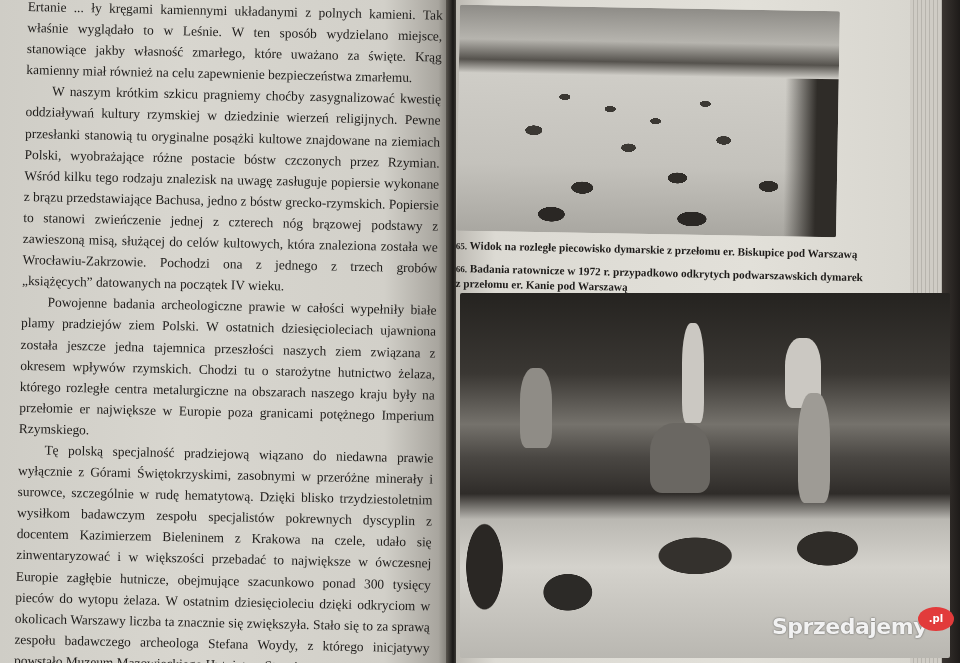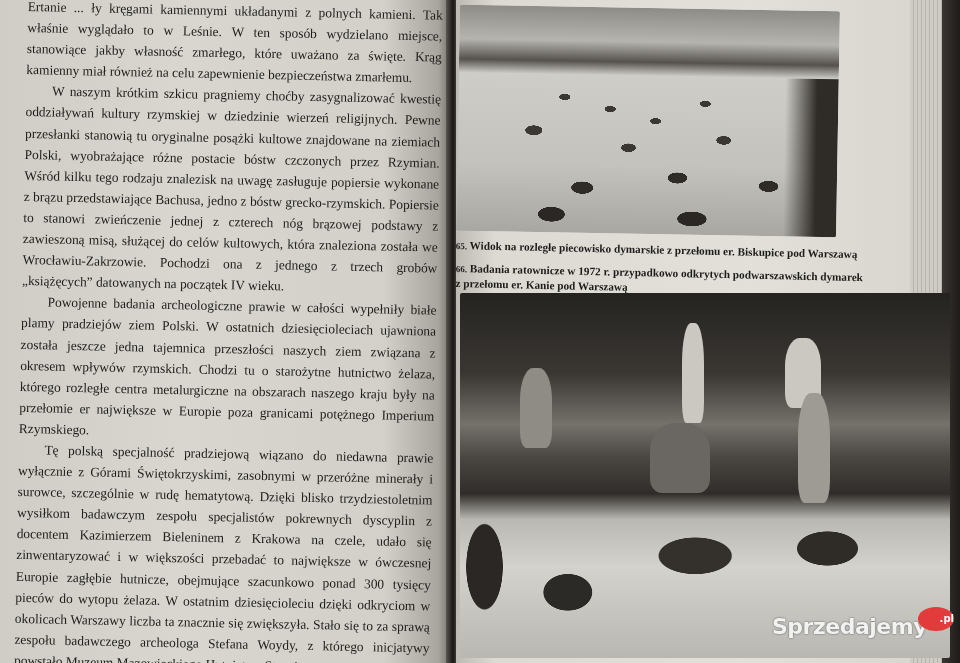--- a/index.html
+++ b/index.html
@@ -83,21 +83,21 @@
   .watermark {
     position:absolute; left:772px; top:614px;
     font-family:"DejaVu Sans","Liberation Sans",sans-serif;
     font-weight:bold; font-size:22px; color:#f2f2f2;
     text-shadow:0 0 2px rgba(0,0,0,0.6); letter-spacing:-0.5px;
   }
   .watermark-badge {
     position:absolute; left:918px; top:607px; width:36px; height:24px;
     border-radius:50%; background:#e23b3b; color:#fff;
     font-family:"DejaVu Sans","Liberation Sans",sans-serif;
-    font-size:10px; font-weight:bold; text-align:right; line-height:24px;
+    font-size:10px; font-weight:bold; text-align:center; line-height:24px;
   }
 </style>
 </head>
 <body>
 
 <div class="left-page">
   <div class="text-col">
     <p>Ertanie ... ły kręgami kamiennymi układanymi z polnych kamieni. Tak właśnie wyglądało to w Leśnie. W ten sposób wydzielano miejsce, stanowiące jakby własność zmarłego, które uważano za święte. Krąg kamienny miał również na celu zapewnienie bezpieczeństwa zmarłemu.</p>
     <p class="indent">W naszym krótkim szkicu pragniemy choćby zasygnalizować kwestię oddziaływań kultury rzymskiej w dziedzinie wierzeń religijnych. Pewne przesłanki stanowią tu oryginalne posążki kultowe znajdowane na ziemiach Polski, wyobrażające różne postacie bóstw czczonych przez Rzymian. Wśród kilku tego rodzaju znalezisk na uwagę zasługuje popiersie wykonane z brązu przedstawiające Bachusa, jedno z bóstw grecko-rzymskich. Popiersie to stanowi zwieńczenie jednej z czterech nóg brązowej podstawy z zawieszoną misą, służącej do celów kultowych, która znaleziona została we Wrocławiu-Zakrzowie. Pochodzi ona z jednego z trzech grobów „książęcych” datowanych na początek IV wieku.</p>
     <p class="indent">Powojenne badania archeologiczne prawie w całości wypełniły białe plamy pradziejów ziem Polski. W ostatnich dziesięcioleciach ujawniona została jeszcze jedna tajemnica przeszłości naszych ziem związana z okresem wpływów rzymskich. Chodzi tu o starożytne hutnictwo żelaza, którego rozległe centra metalurgiczne na obszarach naszego kraju były na przełomie er największe w Europie poza granicami potężnego Imperium Rzymskiego.</p>

